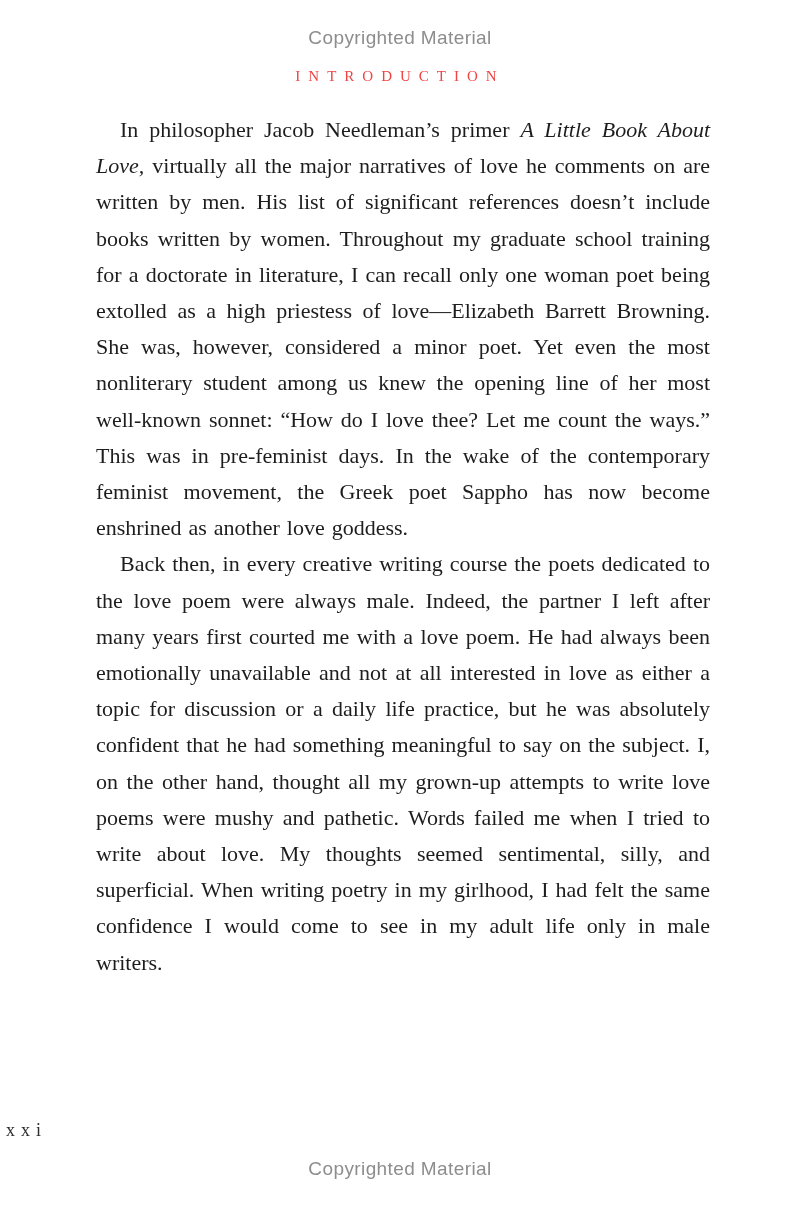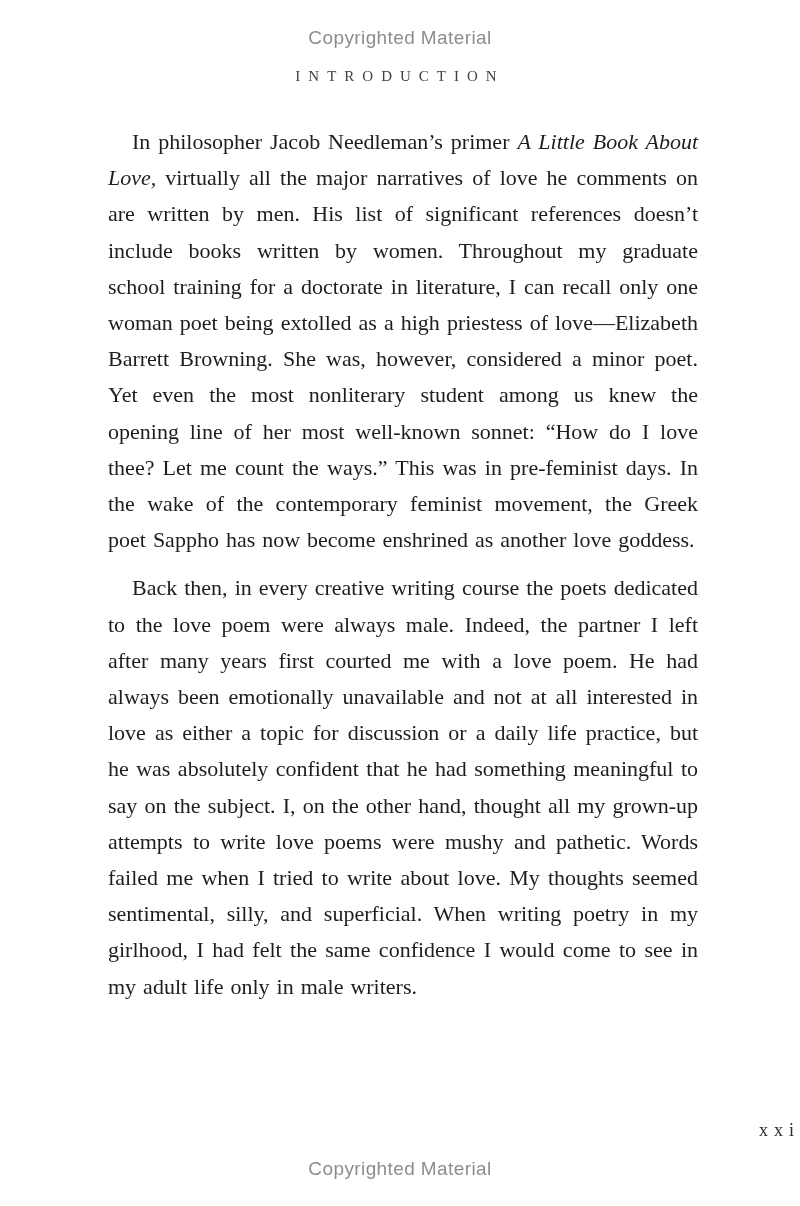--- a/index.html
+++ b/index.html
@@ -28,47 +28,47 @@
   .copyright.bottom { top: 1158px; }
   .chapter-heading {
     position: absolute;
     top: 68px;
     width: 100%;
     text-align: center;
     font-family: "Liberation Serif", serif;
     font-size: 15px;
     letter-spacing: 8px;
     box-sizing: border-box;
-    color: #404040;
+    color: #ef4444;
     font-weight: 400;
   }
   .body-text {
     position: absolute;
     top: 112px;
     left: 96px;
     width: 614px;
     font-size: 22px;
     line-height: 36.2px;
     text-align: justify;
     color: #1d1d1d;
     word-spacing: 1.5px;
   }
   .body-text p {
-    margin: 12px;
+    margin: 0;
     padding: 0;
     text-indent: 24px;
   }
   .body-text em {
     font-style: italic;
   }
   .page-number {
     position: absolute;
     top: 1120px;
     width: 100%;
-    text-align: right;
+    text-align: left;
     font-family: "Liberation Serif", serif;
     font-size: 18px;
     letter-spacing: 6px;
     padding-left: 6px;
     box-sizing: border-box;
     color: #2e2e2e;
   }
 </style>
 </head>
 <body>

